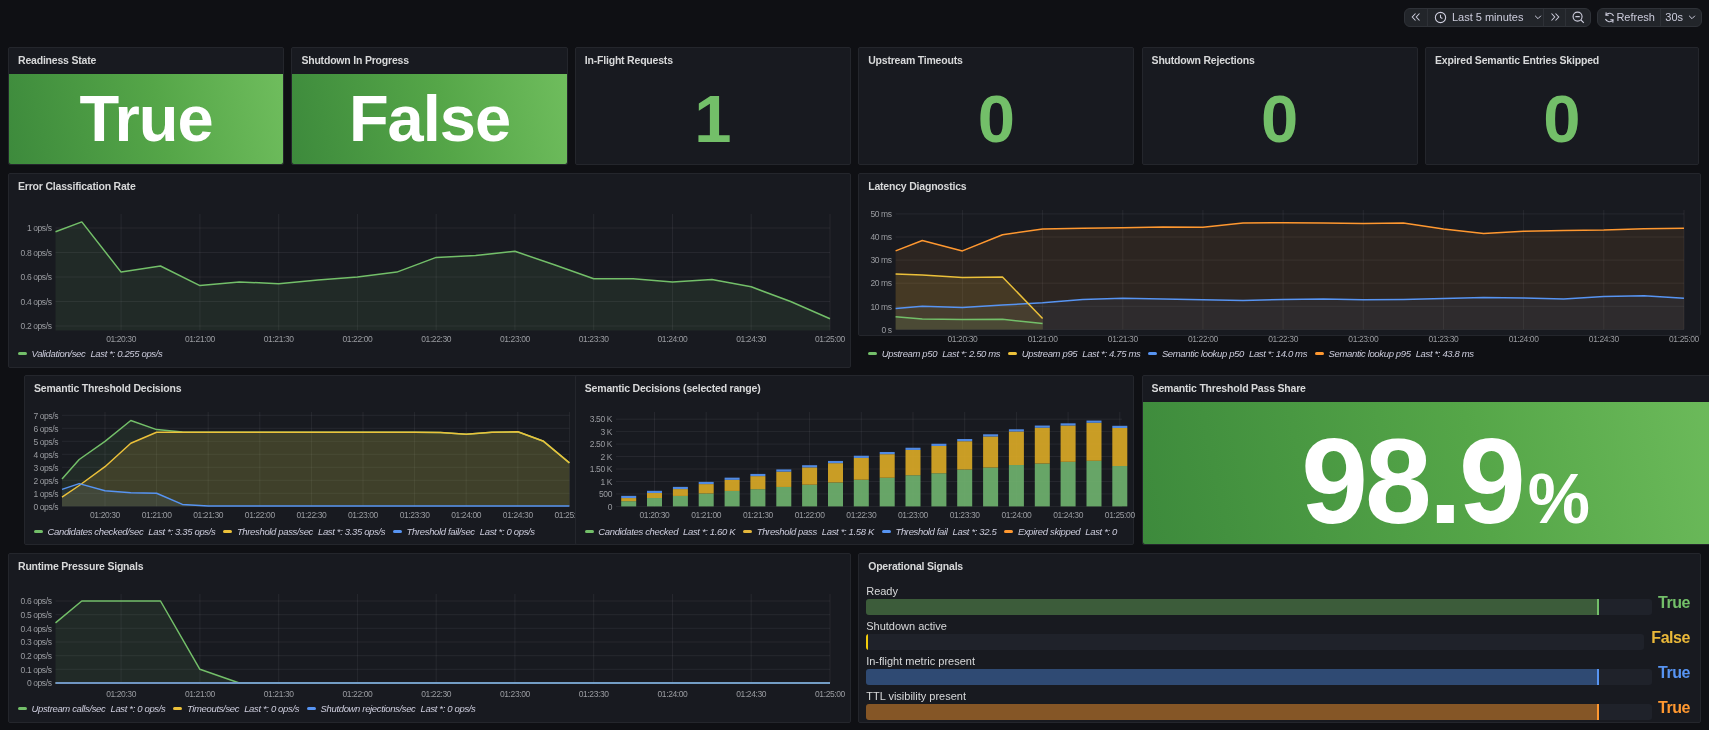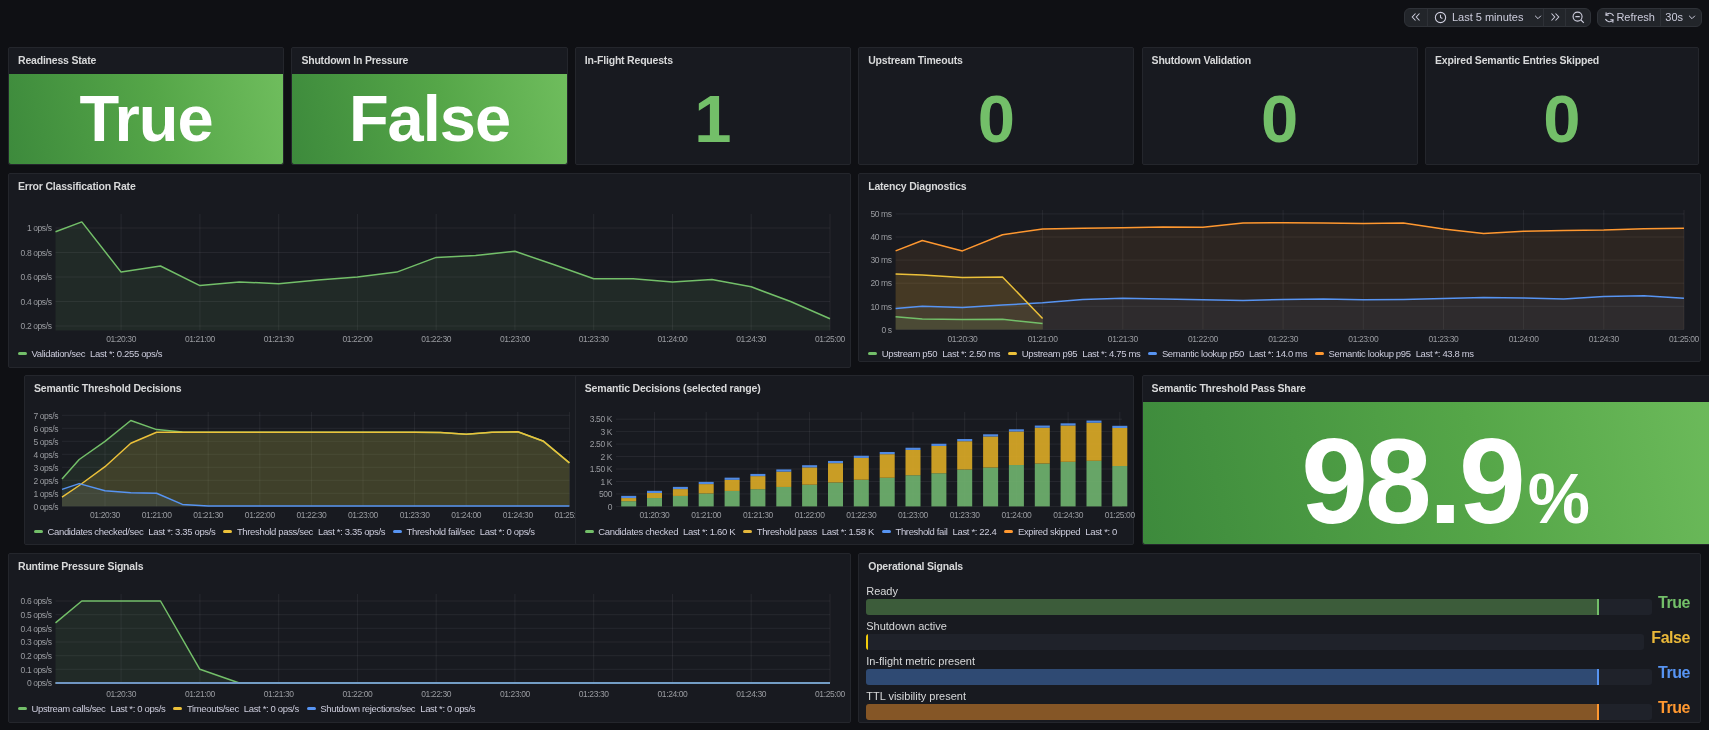--- a/index.html
+++ b/index.html
@@ -13,21 +13,21 @@
 .bigwhite { color:#fff; font-size:65px; font-weight:bold; letter-spacing:-1px; }
 .statnum { position:absolute; left:0; top:25.5px; right:0; bottom:0; display:flex;
   align-items:center; justify-content:center; color:#73BF69; font-size:67px;
   font-weight:bold; }
 .bigpct { color:#fff; font-size:120px; font-weight:bold; letter-spacing:-3px;
   line-height:1; display:flex; align-items:baseline; margin-top:17px;text-align:center; }
 .pctsign { font-size:70px; font-weight:bold; letter-spacing:0; margin-left:5px; }
 .ax { font-size:8.5px; letter-spacing:-0.4px; fill:#9a9ca1; font-family:"Liberation Sans",sans-serif; }
 .legend { position:absolute; left:9px; right:4px; display:flex; flex-wrap:nowrap;
   column-gap:8px; align-items:flex-start; font-size:9.5px; letter-spacing:-0.35px;
-  color:#ccccdc; white-space:nowrap; overflow:hidden; }
+  color:#ccccdc; white-space:nowrap; overflow:hidden;font-style:italic; }
 .li { display:inline-flex; align-items:center; }
 .sw { width:9px; height:3px; border-radius:2px; display:inline-block;
   margin-right:4.5px; flex:none; }
 .ll { margin-right:5px; }
 .oplab { position:absolute; left:7px; font-size:11px; color:#d8d9da; }
 .optrack { position:absolute; left:7px; height:15.5px; background:#1f222a;
   border-radius:3px; overflow:hidden; }
 .opfill { position:absolute; left:0; top:0; bottom:0; }
 .opedge { position:absolute; top:0; bottom:0; width:2px; }
 .opval { position:absolute; right:10px; font-size:16px; font-weight:bold;
@@ -87,35 +87,35 @@
       </svg>
   </div>
 </div>
 <div class="panel" style="left:8.0px;top:47px;width:276.2px;height:118px">
     <div class="ptitle">Readiness State</div>
     <div class="gradbg">
       <div class="bigwhite">True</div>
     </div>
   </div>
 <div class="panel" style="left:291.4px;top:47px;width:276.2px;height:118px">
-    <div class="ptitle">Shutdown In Pressure</div>
+    <div class="ptitle">Shutdown In Progress</div>
     <div class="gradbg">
       <div class="bigwhite">False</div>
     </div>
   </div>
 <div class="panel" style="left:574.8px;top:47px;width:276.2px;height:118px">
     <div class="ptitle">In-Flight Requests</div>
     <div class="statnum">1</div>
   </div>
 <div class="panel" style="left:858.1999999999999px;top:47px;width:276.2px;height:118px">
     <div class="ptitle">Upstream Timeouts</div>
     <div class="statnum">0</div>
   </div>
 <div class="panel" style="left:1141.6px;top:47px;width:276.2px;height:118px">
-    <div class="ptitle">Shutdown Validation</div>
+    <div class="ptitle">Shutdown Rejections</div>
     <div class="statnum">0</div>
   </div>
 <div class="panel" style="left:1425.0px;top:47px;width:274px;height:118px">
     <div class="ptitle">Expired Semantic Entries Skipped</div>
     <div class="statnum">0</div>
   </div>
 <div class="panel" style="left:8px;top:173px;width:843px;height:195px">
     <div class="ptitle">Error Classification Rate</div>
     <svg width="843" height="195" viewBox="0 0 843 195" style="position:absolute;left:0;top:0">
       <line x1="46.5" y1="152.0" x2="821.0" y2="152.0" stroke="rgba(204,204,220,0.08)" stroke-width="1"></line>
@@ -152,21 +152,21 @@
       <text x="821.0" y="167.5" text-anchor="middle" class="ax">01:25:00</text>
     </svg>
     <div class="legend" style="top:174px">
       <span class="li">
         <span class="sw" style="background:#73BF69"></span>
         <span class="ll">Validation/sec</span>
         <span class="lv">Last *: 0.255 ops/s</span>
       </span>
     </div>
   </div>
-<div class="panel" style="left:858.2px;top:173px;width:842.8px;height:189px">
+<div class="panel" style="left:858.2px;top:173px;width:842.8px;height:163px">
     <div class="ptitle">Latency Diagnostics</div>
     <svg width="843" height="195" viewBox="0 0 843 195" style="position:absolute;left:0;top:0">
       <line x1="36.6" y1="155.4" x2="825.0" y2="155.4" stroke="rgba(204,204,220,0.08)" stroke-width="1"></line>
       <line x1="36.6" y1="132.3" x2="825.0" y2="132.3" stroke="rgba(204,204,220,0.08)" stroke-width="1"></line>
       <line x1="36.6" y1="109.2" x2="825.0" y2="109.2" stroke="rgba(204,204,220,0.08)" stroke-width="1"></line>
       <line x1="36.6" y1="86.1" x2="825.0" y2="86.1" stroke="rgba(204,204,220,0.08)" stroke-width="1"></line>
       <line x1="36.6" y1="63.0" x2="825.0" y2="63.0" stroke="rgba(204,204,220,0.08)" stroke-width="1"></line>
       <line x1="36.6" y1="39.9" x2="825.0" y2="39.9" stroke="rgba(204,204,220,0.08)" stroke-width="1"></line>
       <line x1="103.4" y1="36.0" x2="103.4" y2="155.4" stroke="rgba(204,204,220,0.08)" stroke-width="1"></line>
       <line x1="183.6" y1="36.0" x2="183.6" y2="155.4" stroke="rgba(204,204,220,0.08)" stroke-width="1"></line>
@@ -397,21 +397,21 @@
         <span class="lv">Last *: 1.60 K</span>
       </span>
       <span class="li">
         <span class="sw" style="background:#E3B63C"></span>
         <span class="ll">Threshold pass</span>
         <span class="lv">Last *: 1.58 K</span>
       </span>
       <span class="li">
         <span class="sw" style="background:#5794F2"></span>
         <span class="ll">Threshold fail</span>
-        <span class="lv">Last *: 22.4</span>
+        <span class="lv">Last *: 32.5</span>
       </span>
       <span class="li">
         <span class="sw" style="background:#FF9830"></span>
         <span class="ll">Expired skipped</span>
         <span class="lv">Last *: 0</span>
       </span>
     </div>
   </div>
 <div class="panel" style="left:1141.6px;top:375px;width:608px;height:170px">
     <div class="ptitle">Semantic Threshold Pass Share</div>

